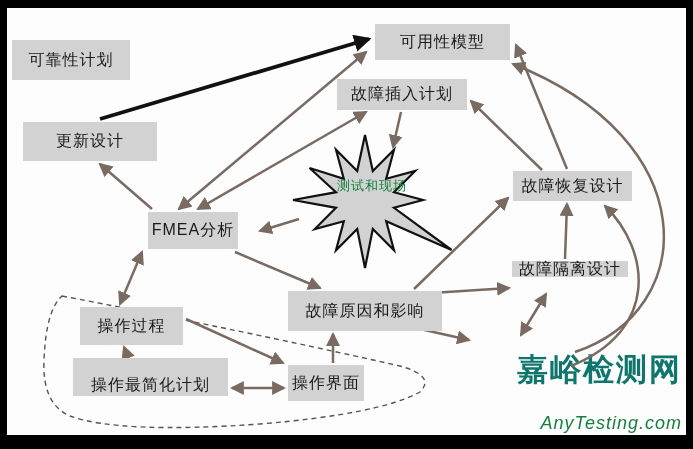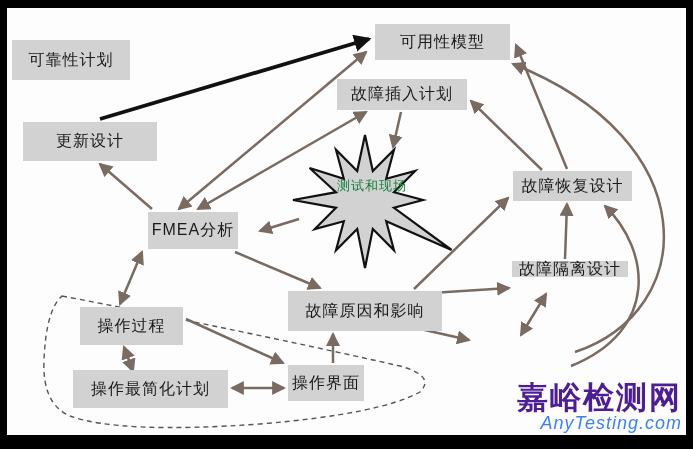--- a/index.html
+++ b/index.html
@@ -14,22 +14,22 @@
   .node{
     position:absolute;background:#d2d2d2;color:#1a1a1a;
     display:flex;align-items:center;justify-content:center;
     font-size:16px;letter-spacing:1px;white-space:nowrap;
   }
   .star-label{
     position:absolute;left:305px;top:168px;width:120px;text-align:center;
     font-size:13px;line-height:19px;color:#15803d;letter-spacing:1px;
   }
   .watermark{position:absolute;right:4px;bottom:2px;text-align:right;line-height:1.05;}
-  .wm-cn{font-size:31px;font-weight:bold;color:#4c1d95;letter-spacing:2px;}
-  .wm-en{font-size:18px;font-style:italic;color:#3b82f6;letter-spacing:1px;}
+  .wm-cn{font-size:31px;font-weight:bold;color:#0f766e;letter-spacing:2px;}
+  .wm-en{font-size:18px;font-style:italic;color:#15803d;letter-spacing:1px;margin-top:28px;}
 </style>
 </head>
 <body>
 
 <div class="frame">
   <div class="canvas">
 
     <div class="watermark">
       <div class="wm-cn">嘉峪检测网</div>
       <div class="wm-en">AnyTesting.com</div>
@@ -104,21 +104,21 @@
 
 
     <div class="node" style="left:261px;top:283px;width:154px;height:40px;margin-left:20px;">
         <span>故障原因和影响</span>
       </div>
 
     <div class="node" style="left:73px;top:299px;width:103px;height:38px;align-items:center;">
         <span>操作过程</span>
       </div>
 
-    <div class="node" style="left:66px;top:362px;width:155px;height:38px;">
+    <div class="node" style="left:66px;top:350px;width:155px;height:38px;align-items:flex-end;">
         <span>操作最简化计划</span>
       </div>
 
     <div class="node" style="left:281px;top:357px;width:76px;height:36px;">
         <span>操作界面</span>
       </div>
 
     <div class="star-label">
       <div>测试和现场</div>
     </div>

